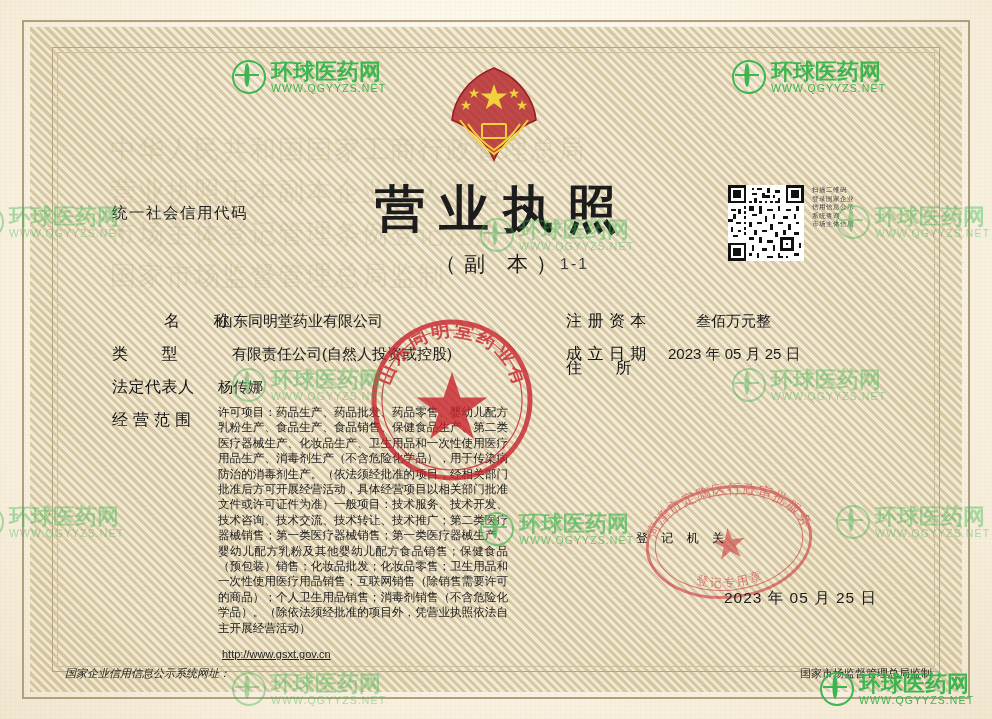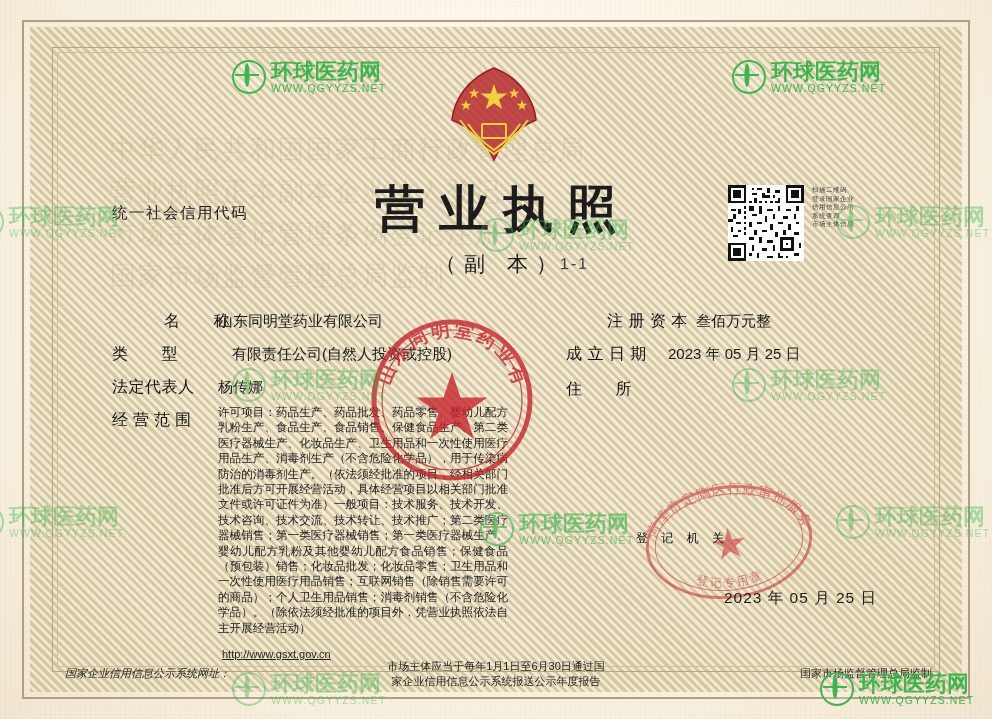--- a/index.html
+++ b/index.html
@@ -321,27 +321,27 @@
 
   <div class="fl-label" style="left:112px;top:344px;">类　　型</div>
   <div class="fl-value" style="left:218px;top:345px;margin-left:14px;">有限责任公司(自然人投资或控股)</div>
 
   <div class="fl-label" style="left:112px;top:377px;">法定代表人</div>
   <div class="fl-value" style="left:218px;top:378px;">杨传娜</div>
 
   <div class="fl-label" style="left:112px;top:410px;font-family:Liberation Serif, serif;">经 营 范 围</div>
   <div id="scope-text">许可项目：药品生产、药品批发、药品零售、婴幼儿配方乳粉生产、食品生产、食品销售、保健食品生产、第二类医疗器械生产、化妆品生产、卫生用品和一次性使用医疗用品生产、消毒剂生产（不含危险化学品），用于传染病防治的消毒剂生产。（依法须经批准的项目，经相关部门批准后方可开展经营活动，具体经营项目以相关部门批准文件或许可证件为准）一般项目：技术服务、技术开发、技术咨询、技术交流、技术转让、技术推广；第二类医疗器械销售；第一类医疗器械销售；第一类医疗器械生产、婴幼儿配方乳粉及其他婴幼儿配方食品销售；保健食品（预包装）销售；化妆品批发；化妆品零售；卫生用品和一次性使用医疗用品销售；互联网销售（除销售需要许可的商品）；个人卫生用品销售；消毒剂销售（不含危险化学品）。（除依法须经批准的项目外，凭营业执照依法自主开展经营活动）</div>
 
-  <div class="fr-label" style="left:566px;top:311px;margin-left:41px;">注 册 资 本</div>
+  <div class="fr-label" style="left:566px;top:311px;">注 册 资 本</div>
   <div class="fr-value" style="left:696px;top:312px;">叁佰万元整</div>
 
   <div class="fr-label" style="left:566px;top:344px;">成 立 日 期</div>
   <div class="fr-value" style="left:668px;top:345px;">2023 年 05 月 25 日</div>
 
-  <div class="fr-label" style="left:566px;top:379px;">住　　所</div>
+  <div class="fr-label" style="left:566px;top:358px;">住　　所</div>
 
   <div id="seal">
     <svg width="168" height="168" viewBox="0 0 168 168">
       <g opacity="0.78">
         <circle cx="84" cy="84" r="78" fill="none" stroke="#c8202a" stroke-width="5"></circle>
         <circle cx="84" cy="84" r="70" fill="none" stroke="#c8202a" stroke-width="1.2"></circle>
         <polygon fill="#c8202a" points="84,56 92.5,81.5 119.3,81.5 97.6,97.3 105.9,122.8 84,107 62.1,122.8 70.4,97.3 48.7,81.5 75.5,81.5"></polygon>
         <path id="sealArc" d="M 20 84 A 64 64 0 0 1 148 84" fill="none"></path>
         <text font-size="19" fill="#c8202a" font-family="'DejaVu Sans','Liberation Sans',sans-serif" font-weight="bold" letter-spacing="3">
           <textPath href="#sealArc" startOffset="7%">山东同明堂药业有限公司</textPath>
@@ -366,24 +366,20 @@
         <polygon fill="#c8202a" points="89,48 92.8,59.6 105,59.6 95.1,66.8 98.9,78.4 89,71.2 79.1,78.4 82.9,66.8 73,59.6 85.2,59.6"></polygon>
       </g>
     </svg>
   </div>
 
   <div id="reg-auth">登 记 机 关</div>
   <div id="reg-date">2023 年 05 月 25 日</div>
 
   <div id="foot-left">国家企业信用信息公示系统网址：</div>
   <div id="foot-url">http://www.gsxt.gov.cn</div>
-  <div id="foot-center">
-    <div>市场主体应当于每年1月1日至6月30日通过国</div>
-    <div>家企业信用信息公示系统报送公示年度报告</div>
-  </div>
   <div id="foot-right">国家市场监督管理总局监制</div>
 
   <div id="watermark-layer">
       <div class="wm strong" style="left: 232px; top: 60px;">
         <div class="wm-globe"></div>
         <div class="wm-text">
           <div class="wm-main">环球医药网</div>
           <div class="wm-sub">WWW.QGYYZS.NET</div>
         </div>
       </div>

